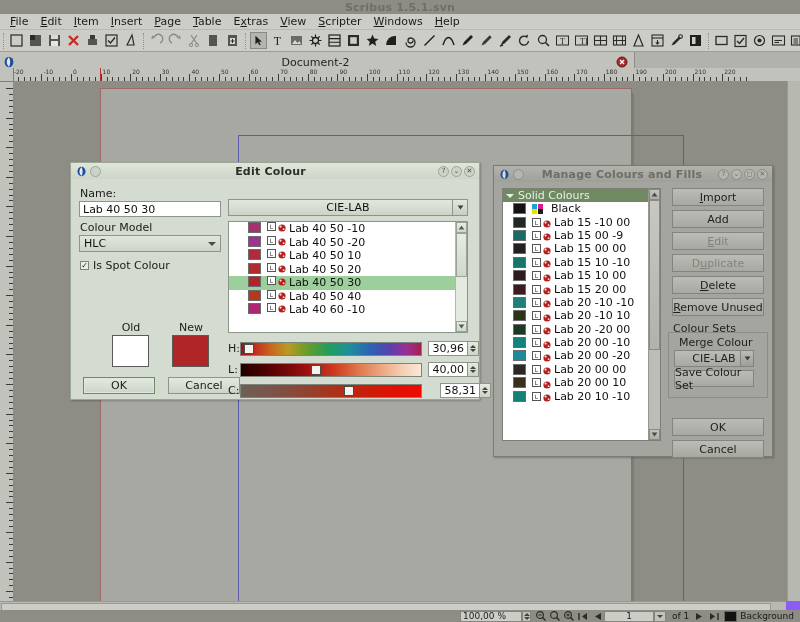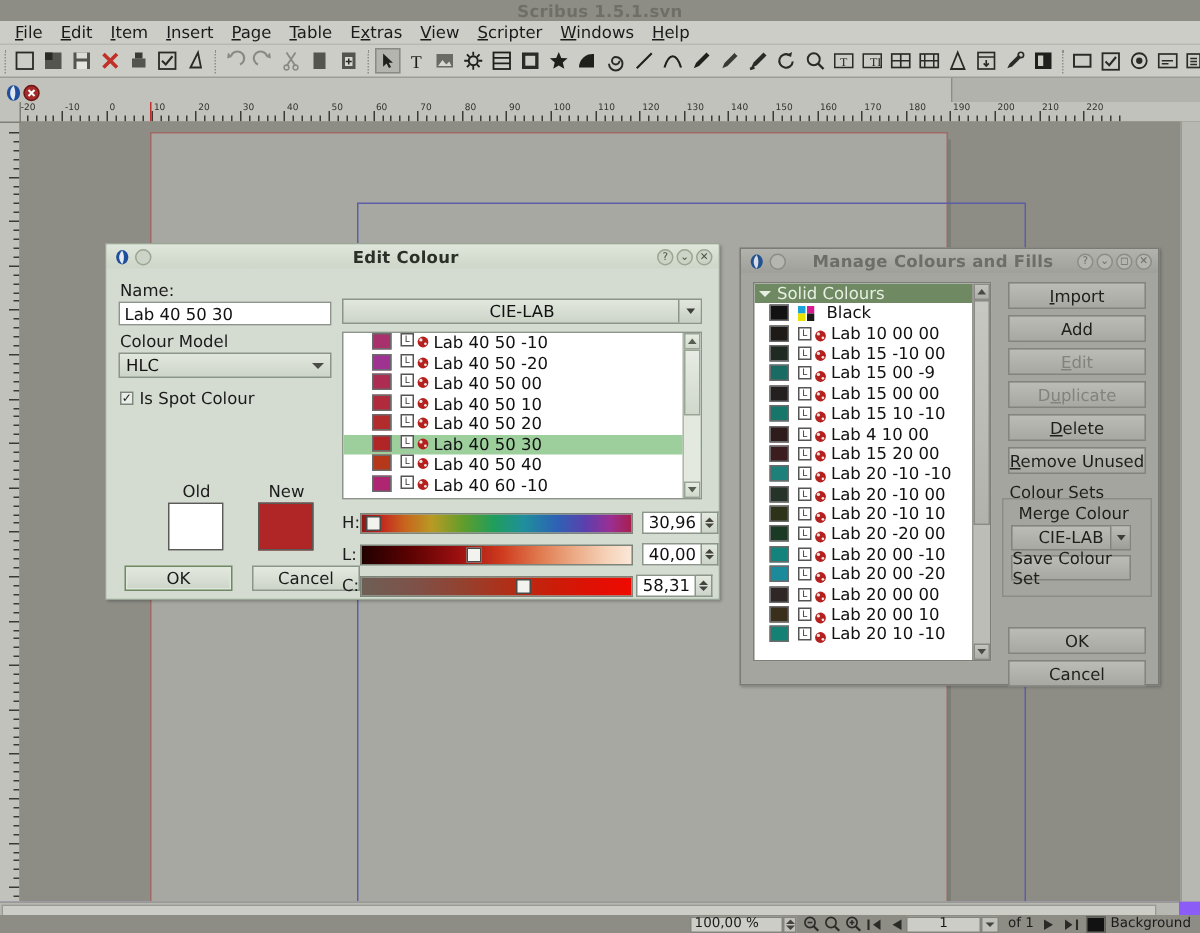--- a/index.html
+++ b/index.html
@@ -410,20 +410,21 @@
     </div>
 
   <div class="docbar">
     <div class="doctab">
       <span class="tico">
         <svg width="12" height="12" viewBox="0 0 12 12">
             <ellipse cx="6" cy="6" rx="4.4" ry="5.2" fill="#1f4f9c"></ellipse>
             <path d="M6 1 C3 4 3 8 6 11 C7.6 8 7.6 4 6 1Z" fill="#dfe7f2"></path>
           </svg>
       </span>
+      <span class="tname">Document-2</span>
       <span class="tclose">
         <svg width="12" height="12" viewBox="0 0 12 12">
             <circle cx="6" cy="6" r="5" fill="#a52a2a" stroke="#6e1616"></circle>
             <path d="M4 4 L8 8 M8 4 L4 8" stroke="#fff" stroke-width="1.4"></path>
           </svg>
       </span>
     </div>
   </div>
 
   <div class="corner"></div>
@@ -774,30 +775,20 @@
               <span class="cico-l" style="border:none;background:transparent;width:11px;height:10px;position:relative;display:inline-block"><svg width="11" height="10" viewBox="0 0 11 10">
                   <rect x="0" y="0" width="5" height="5" fill="#1aa3d8"></rect>
                   <rect x="6" y="0" width="5" height="5" fill="#d81a8e"></rect>
                   <rect x="0" y="5" width="5" height="5" fill="#e8e000"></rect>
                   <rect x="6" y="5" width="5" height="5" fill="#1a1a1a"></rect>
                 </svg></span>
               <span style="width:6px;display:inline-block"></span>
               <span>Black</span>
             </div>
             <div class="mrow">
-              <span class="csw" style="background:#1d1a18"></span>
-              <span class="cico-l">L</span>
-              <span class="cico-spot"><svg width="8" height="8" viewBox="0 0 8 8">
-                  <circle cx="4" cy="4" r="3.6" fill="#b5201f"></circle>
-                  <circle cx="2.6" cy="2.6" r="1.1" fill="#e8e8e2"></circle>
-                  <circle cx="5.6" cy="5.2" r=".9" fill="#e8e8e2"></circle>
-                </svg></span>
-              <span>Lab 10 00 00</span>
-            </div>
-            <div class="mrow">
               <span class="csw" style="background:#1f2a22"></span>
               <span class="cico-l">L</span>
               <span class="cico-spot"><svg width="8" height="8" viewBox="0 0 8 8">
                   <circle cx="4" cy="4" r="3.6" fill="#b5201f"></circle>
                   <circle cx="2.6" cy="2.6" r="1.1" fill="#e8e8e2"></circle>
                   <circle cx="5.6" cy="5.2" r=".9" fill="#e8e8e2"></circle>
                 </svg></span>
               <span>Lab 15 -10 00</span>
             </div>
             <div class="mrow">
@@ -831,51 +822,41 @@
               <span>Lab 15 10 -10</span>
             </div>
             <div class="mrow">
               <span class="csw" style="background:#2e1c1c"></span>
               <span class="cico-l">L</span>
               <span class="cico-spot"><svg width="8" height="8" viewBox="0 0 8 8">
                   <circle cx="4" cy="4" r="3.6" fill="#b5201f"></circle>
                   <circle cx="2.6" cy="2.6" r="1.1" fill="#e8e8e2"></circle>
                   <circle cx="5.6" cy="5.2" r=".9" fill="#e8e8e2"></circle>
                 </svg></span>
-              <span>Lab 4 10 00</span>
+              <span>Lab 15 10 00</span>
             </div>
             <div class="mrow">
               <span class="csw" style="background:#3d1c20"></span>
               <span class="cico-l">L</span>
               <span class="cico-spot"><svg width="8" height="8" viewBox="0 0 8 8">
                   <circle cx="4" cy="4" r="3.6" fill="#b5201f"></circle>
                   <circle cx="2.6" cy="2.6" r="1.1" fill="#e8e8e2"></circle>
                   <circle cx="5.6" cy="5.2" r=".9" fill="#e8e8e2"></circle>
                 </svg></span>
               <span>Lab 15 20 00</span>
             </div>
             <div class="mrow">
               <span class="csw" style="background:#1e8078"></span>
               <span class="cico-l">L</span>
               <span class="cico-spot"><svg width="8" height="8" viewBox="0 0 8 8">
                   <circle cx="4" cy="4" r="3.6" fill="#b5201f"></circle>
                   <circle cx="2.6" cy="2.6" r="1.1" fill="#e8e8e2"></circle>
                   <circle cx="5.6" cy="5.2" r=".9" fill="#e8e8e2"></circle>
                 </svg></span>
               <span>Lab 20 -10 -10</span>
-            </div>
-            <div class="mrow">
-              <span class="csw" style="background:#263328"></span>
-              <span class="cico-l">L</span>
-              <span class="cico-spot"><svg width="8" height="8" viewBox="0 0 8 8">
-                  <circle cx="4" cy="4" r="3.6" fill="#b5201f"></circle>
-                  <circle cx="2.6" cy="2.6" r="1.1" fill="#e8e8e2"></circle>
-                  <circle cx="5.6" cy="5.2" r=".9" fill="#e8e8e2"></circle>
-                </svg></span>
-              <span>Lab 20 -10 00</span>
             </div>
             <div class="mrow">
               <span class="csw" style="background:#2d3318"></span>
               <span class="cico-l">L</span>
               <span class="cico-spot"><svg width="8" height="8" viewBox="0 0 8 8">
                   <circle cx="4" cy="4" r="3.6" fill="#b5201f"></circle>
                   <circle cx="2.6" cy="2.6" r="1.1" fill="#e8e8e2"></circle>
                   <circle cx="5.6" cy="5.2" r=".9" fill="#e8e8e2"></circle>
                 </svg></span>
               <span>Lab 20 -10 10</span>
@@ -1071,30 +1052,20 @@
             </div>
             <div class="crow">
               <span class="csw" style="background:#9e3391"></span>
               <span class="cico-l">L</span>
               <span class="cico-spot"><svg width="8" height="8" viewBox="0 0 8 8">
                   <circle cx="4" cy="4" r="3.6" fill="#b5201f"></circle>
                   <circle cx="2.6" cy="2.6" r="1.1" fill="#e8e8e2"></circle>
                   <circle cx="5.6" cy="5.2" r=".9" fill="#e8e8e2"></circle>
                 </svg></span>
               <span>Lab 40 50 -20</span>
-            </div>
-            <div class="crow">
-              <span class="csw" style="background:#ad2d52"></span>
-              <span class="cico-l">L</span>
-              <span class="cico-spot"><svg width="8" height="8" viewBox="0 0 8 8">
-                  <circle cx="4" cy="4" r="3.6" fill="#b5201f"></circle>
-                  <circle cx="2.6" cy="2.6" r="1.1" fill="#e8e8e2"></circle>
-                  <circle cx="5.6" cy="5.2" r=".9" fill="#e8e8e2"></circle>
-                </svg></span>
-              <span>Lab 40 50 00</span>
             </div>
             <div class="crow">
               <span class="csw" style="background:#b02b3c"></span>
               <span class="cico-l">L</span>
               <span class="cico-spot"><svg width="8" height="8" viewBox="0 0 8 8">
                   <circle cx="4" cy="4" r="3.6" fill="#b5201f"></circle>
                   <circle cx="2.6" cy="2.6" r="1.1" fill="#e8e8e2"></circle>
                   <circle cx="5.6" cy="5.2" r=".9" fill="#e8e8e2"></circle>
                 </svg></span>
               <span>Lab 40 50 10</span>
@@ -1176,21 +1147,21 @@
             <span class="numspin">
               <span class="tri-u"></span>
               <span class="tri-d"></span>
             </span>
           </div>
           <div class="srow" style="left: 157px; top: 204px;">
             <span class="sl">C:</span>
             <span class="gradbar" style="width:182px;background:linear-gradient(to right,#6e5f55 0%,#7e5148 20%,#94412f 38%,#b22e16 55%,#cc1c08 72%,#e01004 86%,#ef0a00 100%)">
               <span class="gknob" style="left:57%"></span>
             </span>
-            <span class="numf" style="margin-left:2px">58,31</span>
+            <span class="numf" style="margin-left:18px">58,31</span>
             <span class="numspin">
               <span class="tri-u"></span>
               <span class="tri-d"></span>
             </span>
           </div>
         </div>
     </div>
   </div>
 
 </div>

